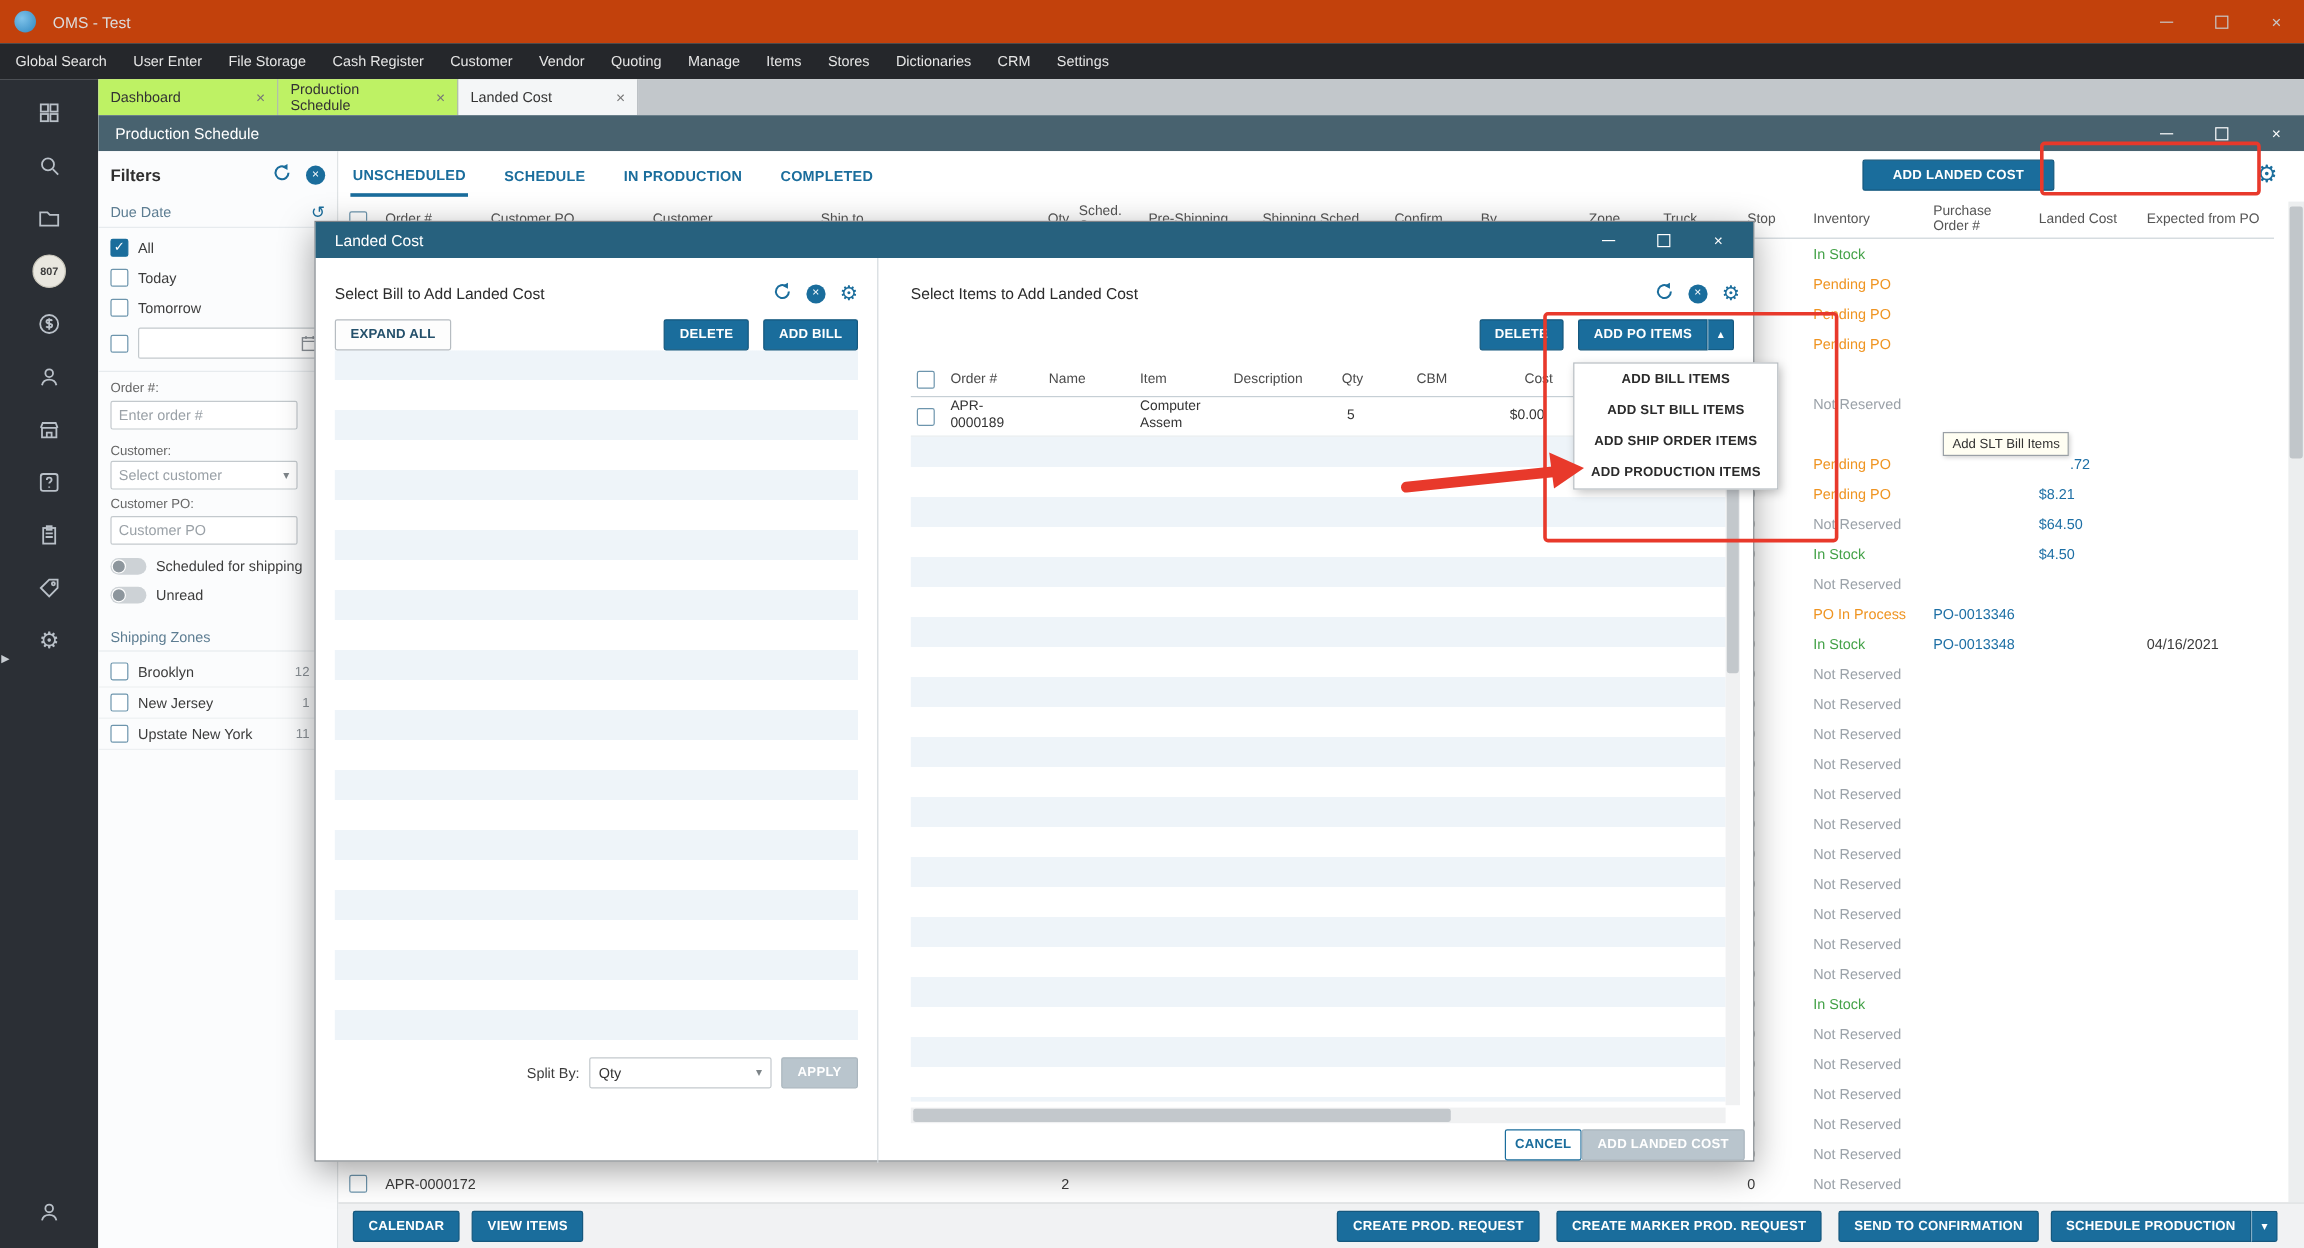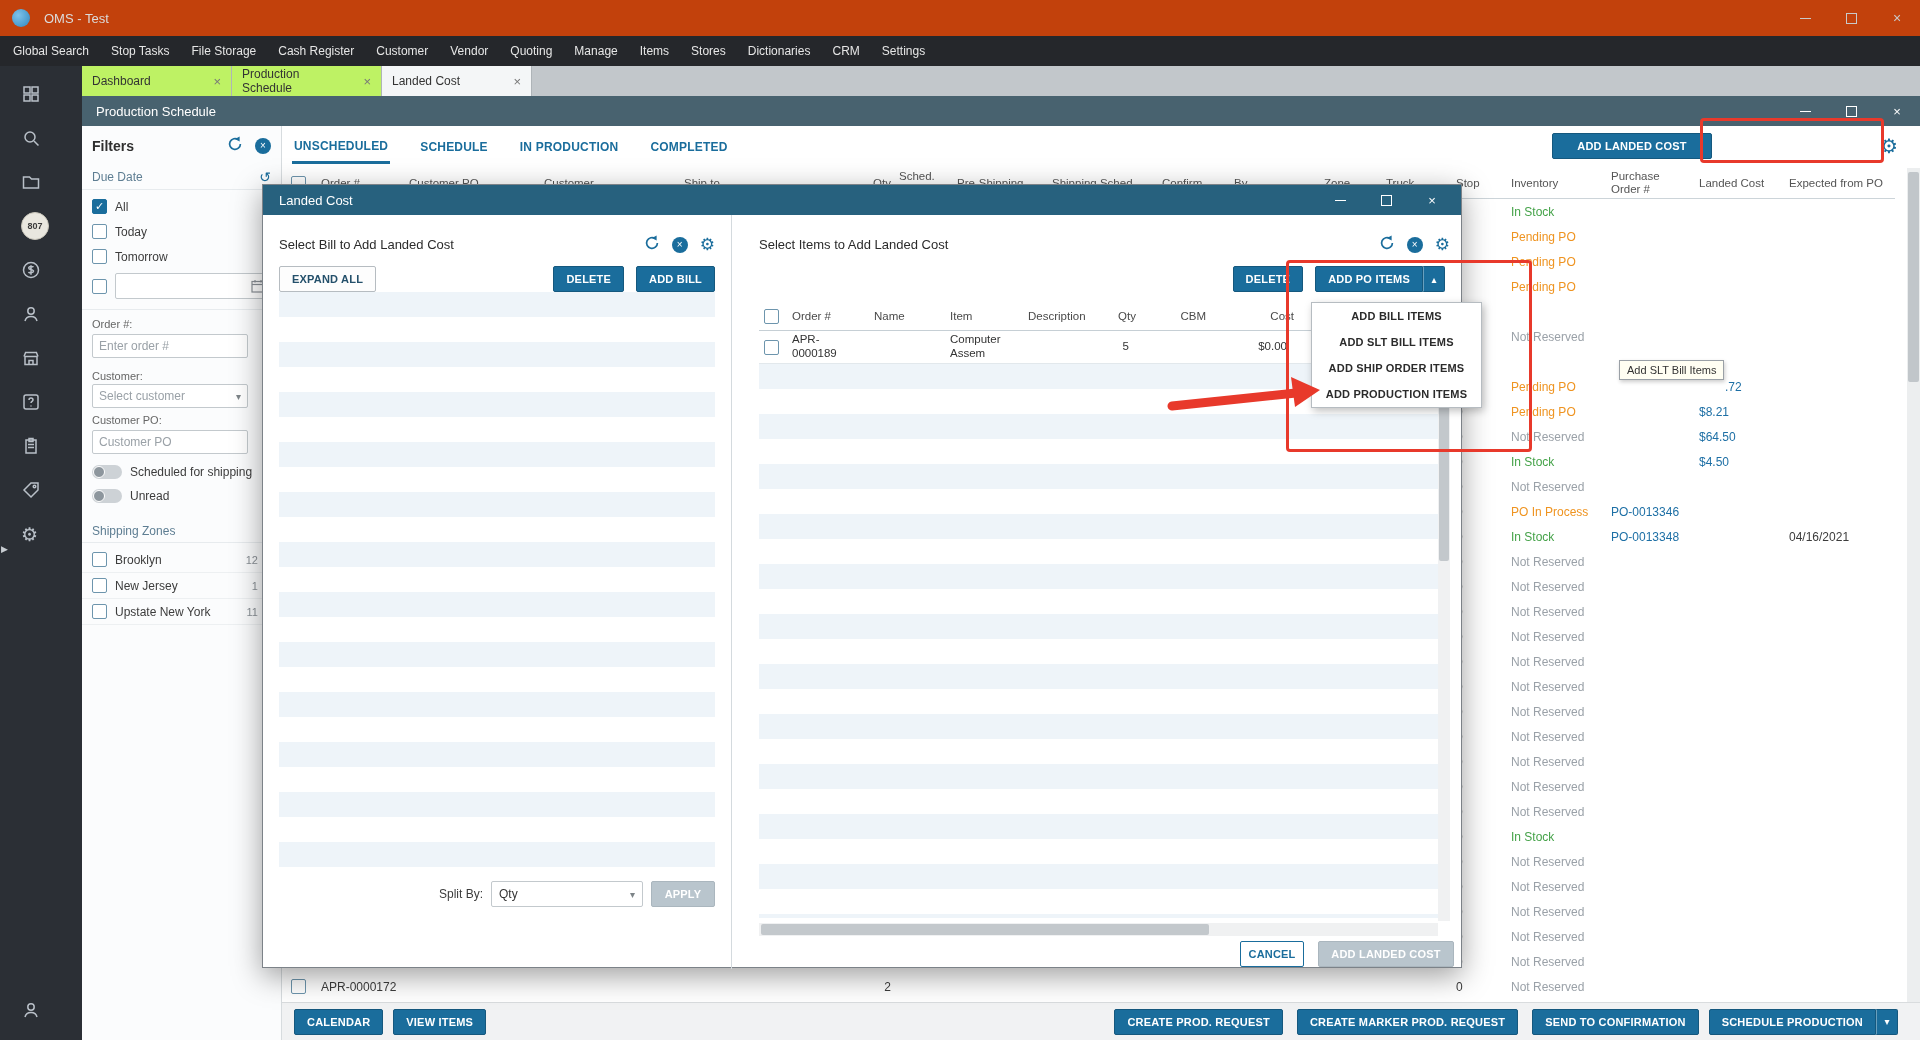--- a/index.html
+++ b/index.html
@@ -16,21 +16,21 @@
   .gl-restore{display:inline-block;width:9px;height:9px;border:1.2px solid #c9c9c9;}
   .gl-close{font-size:14px;line-height:1;}
 
   
   .menubar{position:absolute;left:0;top:36px;width:1920px;height:30px;background:#25272b;display:flex;align-items:center;padding-left:2px;}
   .menu-item{color:#e6e6e6;font-size:12px;padding:0 11px;line-height:30px;cursor:default;white-space:nowrap;}
 
   
   .sidebar{position:absolute;left:0;top:66px;width:82px;height:974px;background:#2b2f35;}
   .sb-stack{display:flex;flex-direction:column;align-items:center;padding-top:6px;}
-  .sb-icon{width:40px;height:36px;margin:4px 0;display:flex;align-items:center;justify-content:flex-start;color:#b9c0c8;}
+  .sb-icon{width:40px;height:36px;margin:4px 0;display:flex;align-items:center;justify-content:center;color:#b9c0c8;}
   .sb-icon svg{stroke:#b9c0c8;fill:none;stroke-width:1.5;}
   .sb-badge{width:26px;height:26px;border-radius:50%;background:#e9e7df;color:#3c3c3c;font-size:9px;font-weight:bold;display:flex;align-items:center;justify-content:center;border:1px solid #c9c6ba;}
   .sb-gear{font-size:19px;}
   .sb-person-bottom{position:absolute;left:21px;bottom:8px;}
   .sb-expander{position:absolute;left:1px;top:478px;color:#c8cdd2;font-size:9px;}
 
   
   .tabstrip{position:absolute;left:82px;top:66px;width:1838px;height:30px;background:#c2c7cb;display:flex;}
   .dtab{height:30px;display:flex;align-items:center;padding:0 10px;background:#bef264;border-right:1px solid #aeb4b8;color:#333;width:150px;box-sizing:border-box;justify-content:space-between;}
   .dtab.active{background:#f4f6f7;}
@@ -138,21 +138,21 @@
   .rt-header,.rt-row{display:grid;grid-template-columns:28px 82px 76px 78px 78px 40px 70px 88px 1fr;}
   .rt-header{height:28px;border-bottom:1px solid #c6cfd5;}
   .rt-header .hcell{font-size:11.5px;color:#4a4a4a;display:flex;align-items:center;padding:0 5px;}
   .rt-row{height:32px;border-bottom:1px solid #e2e8ec;font-size:11.5px;}
   .rt-row .cell{display:flex;align-items:center;padding:0 5px;line-height:1.2;overflow:hidden;}
   .stripes-right{width:679px;height:554px;background:repeating-linear-gradient(to bottom,#eef4f9 0 25px,#ffffff 25px 50px);}
   .rt-vscroll{position:absolute;left:706px;top:92px;width:12px;height:614px;background:#f0f1f2;}
   .rt-vscroll .thumb{position:absolute;left:1px;top:4px;width:10px;height:250px;background:#c3c8cc;border-radius:2px;}
   .rt-hscroll{position:absolute;left:27px;top:708px;width:679px;height:13px;background:#f0f1f2;}
   .rt-hscroll .thumb{position:absolute;left:2px;top:1px;width:448px;height:11px;background:#c3c8cc;border-radius:2px;}
-  .m-foot{display:flex;justify-content:space-between;gap:14px;position:absolute;right:9px;top:726px;}
+  .m-foot{display:flex;justify-content:space-between;position:absolute;right:9px;top:726px;}
 
   .icon-clear{width:16px;height:16px;border-radius:50%;background:#1a6d9c;color:#fff;font-size:10px;display:flex;align-items:center;justify-content:center;line-height:1;}
 
   
   .dropdown{position:absolute;left:1311px;top:302px;width:169px;background:#fff;border:1px solid #b6bcc1;box-shadow:2px 3px 8px rgba(0,0,0,.25);z-index:40;}
   .dd-item{height:26px;display:flex;align-items:center;justify-content:center;font-size:11px;color:#2b2b2b;font-weight:bold;letter-spacing:.2px;}
 
   
   .tooltip{position:absolute;left:1619px;top:360px;z-index:45;background:#fffef2;border:1px solid #9aa0a6;padding:3px 7px;font-size:11px;color:#333;box-shadow:1px 2px 4px rgba(0,0,0,.2);white-space:nowrap;}
 
@@ -180,21 +180,21 @@
         </div>
       <div class="tb-btn gl-close">
           <span>×</span>
         </div>
     </div>
   </div>
 
   <div class="menubar">
 
   <div class="menu-item">Global Search</div>
-      <div class="menu-item">Stop Tasks</div>
+      <div class="menu-item">User Enter</div>
       <div class="menu-item">File Storage</div>
       <div class="menu-item">Cash Register</div>
       <div class="menu-item">Customer</div>
       <div class="menu-item">Vendor</div>
       <div class="menu-item">Quoting</div>
       <div class="menu-item">Manage</div>
       <div class="menu-item">Items</div>
       <div class="menu-item">Stores</div>
       <div class="menu-item">Dictionaries</div>
       <div class="menu-item">CRM</div>

